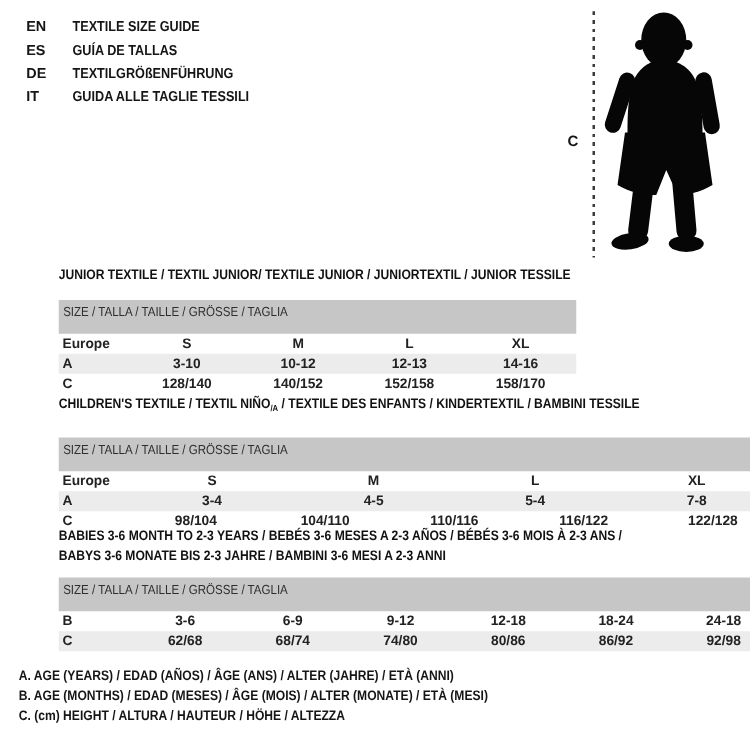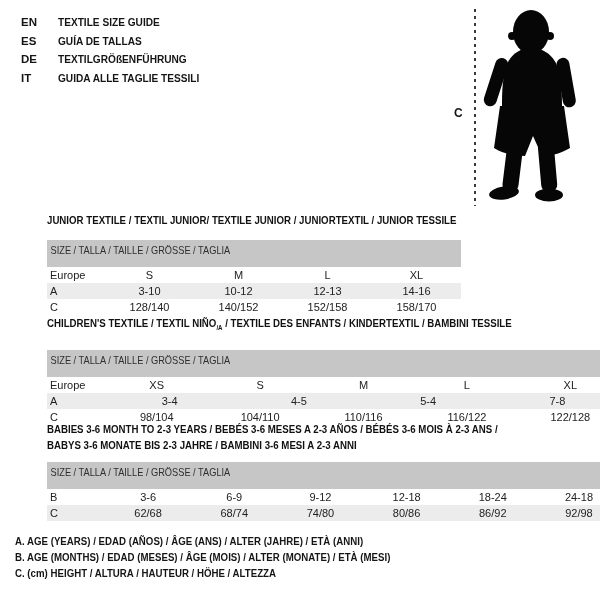--- a/index.html
+++ b/index.html
@@ -27,21 +27,21 @@
   .tbl-babies{top:422px;width:575px;}
   .tbl-title{font-weight:bold;font-size:11px;color:#111;}
   .title-line{display:block;line-height:14px;transform:scaleX(0.88);transform-origin:0 0;white-space:nowrap;}
   .tbl-babies .title-line{line-height:15.5px;}
   .title-line sub{font-size:7px;}
   .band{height:27px;background:var(--band,#c6c6c6);}
   .tbl-junior .band{margin-top:13px;}
   .tbl-children .band{margin-top:15px;}
   .tbl-babies .band{margin-top:9px;}
   .band-text{font-size:10.5px;line-height:13px;padding-left:4px;color:#2e2e2e;}
-  .row{display:flex;height:16px;line-height:16px;font-size:11px;color:#222;}
+  .row{display:flex;height:16px;line-height:16px;font-size:11px;color:#222;font-weight:bold;}
   .row.stripe{background:var(--stripe,#ececec);}
   .row-label{flex:0 0 55px;width:55px;padding-left:3px;}
   .cellv{flex:1;text-align:center;}
 
   
   .legend{position:absolute;left:15px;top:533px;font-weight:bold;font-size:11px;color:#151515;}
   .legend-line{display:block;line-height:16px;transform:scaleX(0.88);transform-origin:0 0;white-space:nowrap;}
 </style>
 </head>
 <body>
@@ -114,21 +114,20 @@
         <span class="cellv">158/170</span>
       </div>
     </section>
   <section class="tbl tbl-children">
       <div class="tbl-title">
         <div class="title-line">CHILDREN'S TEXTILE / TEXTIL NIÑO<sub>/A</sub> / TEXTILE DES ENFANTS / KINDERTEXTIL / BAMBINI TESSILE</div>
       </div>
       <div class="band"><span class="band-text cond">SIZE / TALLA / TAILLE / GRÖSSE / TAGLIA</span></div>
       <div class="row">
         <span class="row-label">Europe</span>
-        <span class="cellv">XS</span>
         <span class="cellv">S</span>
         <span class="cellv">M</span>
         <span class="cellv">L</span>
         <span class="cellv">XL</span>
       </div>
       <div class="row stripe">
         <span class="row-label">A</span>
         <span class="cellv">3-4</span>
         <span class="cellv">4-5</span>
         <span class="cellv">5-4</span>

